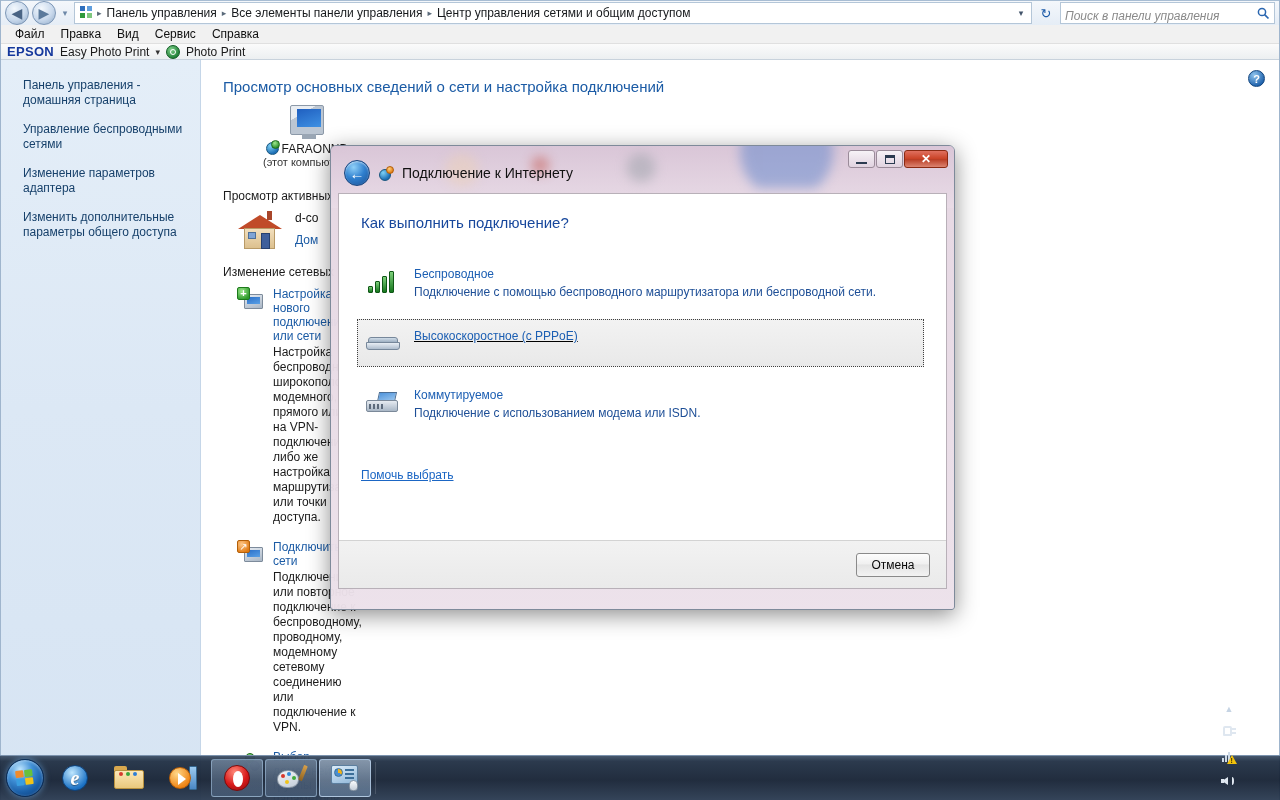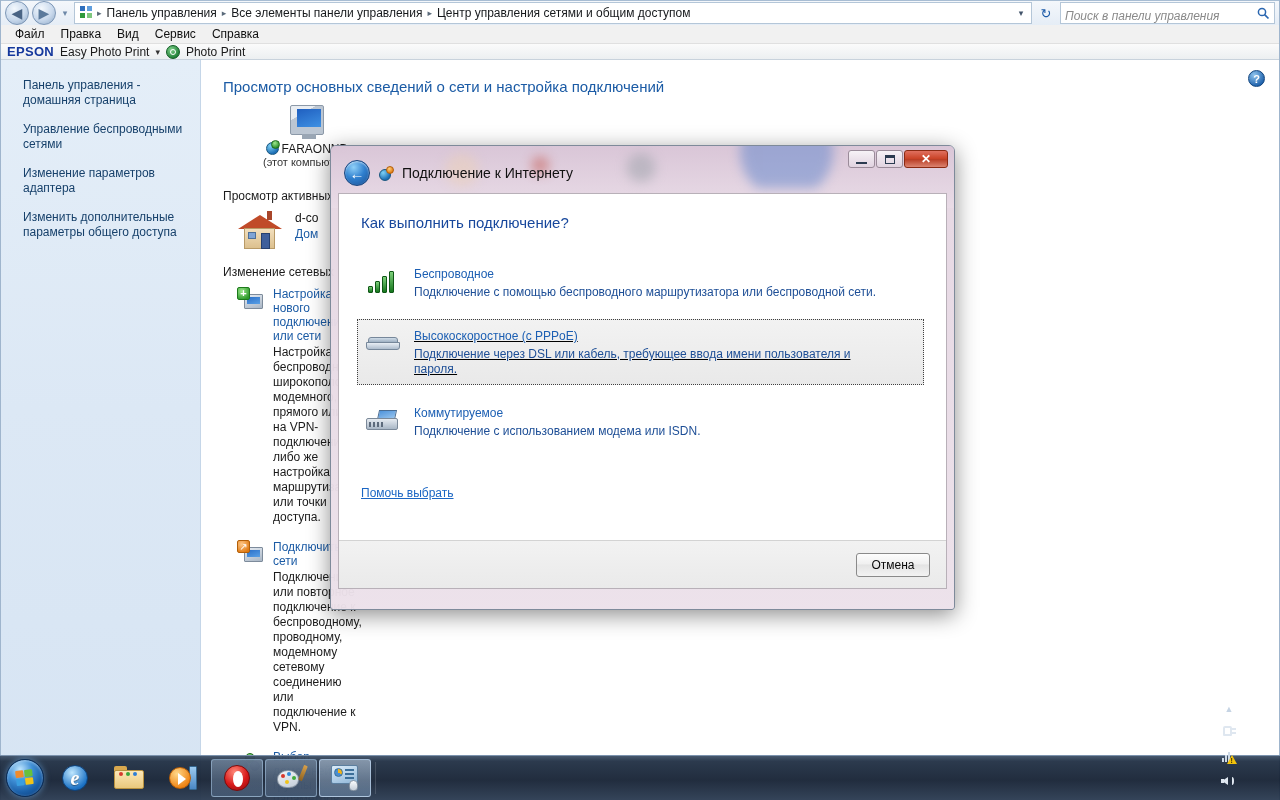--- a/index.html
+++ b/index.html
@@ -190,21 +190,21 @@
     background: #3f5f9b; border: 1px solid #26406f;
   }
   .house-win {
     position: absolute; left: 11px; top: 21px; width: 8px; height: 7px;
     background: #7fa4d6; border: 1px solid #4f7099;
   }
   .house-chim {
     position: absolute; left: 30px; top: 0px; width: 5px; height: 9px; background: #a8452a;
   }
   .an-name { font-weight: normal; font-size: 12px; color: #111; }
-  .an-link { color: #1b5ba5; font-size: 12px; margin-top: 2px; }
+  .an-link { color: #1b5ba5; font-size: 12px; margin-top: 8px; }
 
   
   .chg-list { margin-left: 14px; }
   .chg-item { display: flex; gap: 10px; margin-bottom: 15px; }
   .chg-ico { width: 26px; height: 24px; flex: none; position: relative; }
   .mon-base {
     position: absolute; right: 0; bottom: 2px; width: 19px; height: 15px;
     background: linear-gradient(160deg,#e6ecf3,#a9b6c5); border: 1px solid #7d8b9b; border-radius: 1px;
   }
   .mon-base::after {
@@ -693,21 +693,20 @@
           </div>
         </div>
 
         <div class="conn-opt selected">
           <div class="conn-ico modem-ico">
             <div class="top"></div>
               <div class="bot"></div>
           </div>
           <div style="max-width:470px;text-decoration:underline;">
             <div class="conn-title">Высокоскоростное (с PPPoE)</div>
-            <div class="conn-desc">Подключение через DSL или кабель, требующее ввода имени пользователя и пароля.</div>
           </div>
         </div>
 
         <div class="conn-opt">
           <div class="conn-ico dial-ico">
             <div class="screen"></div>
               <div class="base"></div>
               <div class="keys"></div>
           </div>
           <div>

